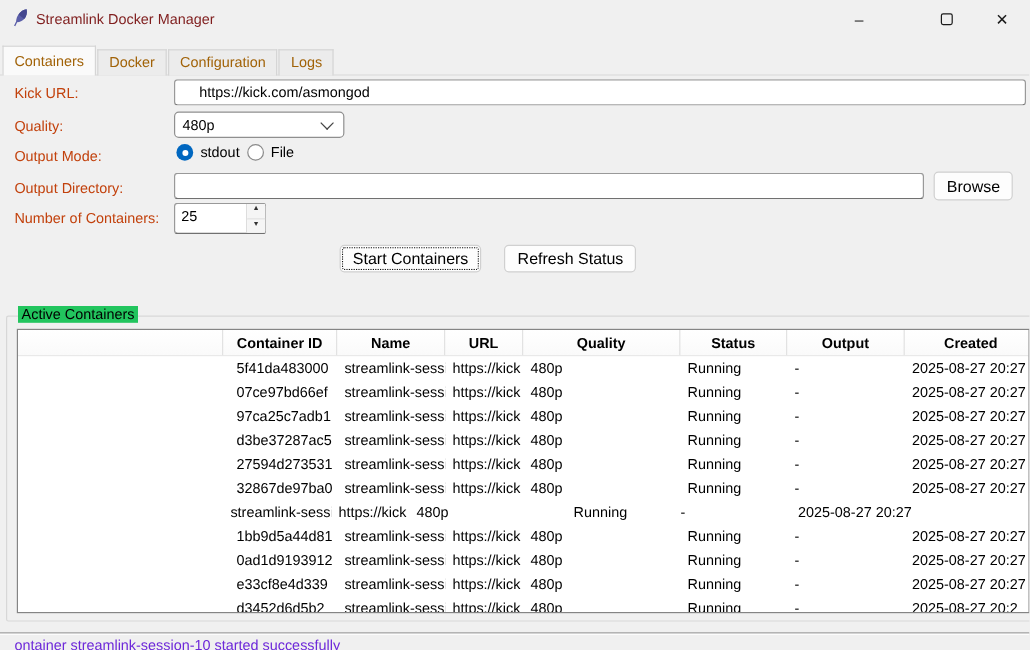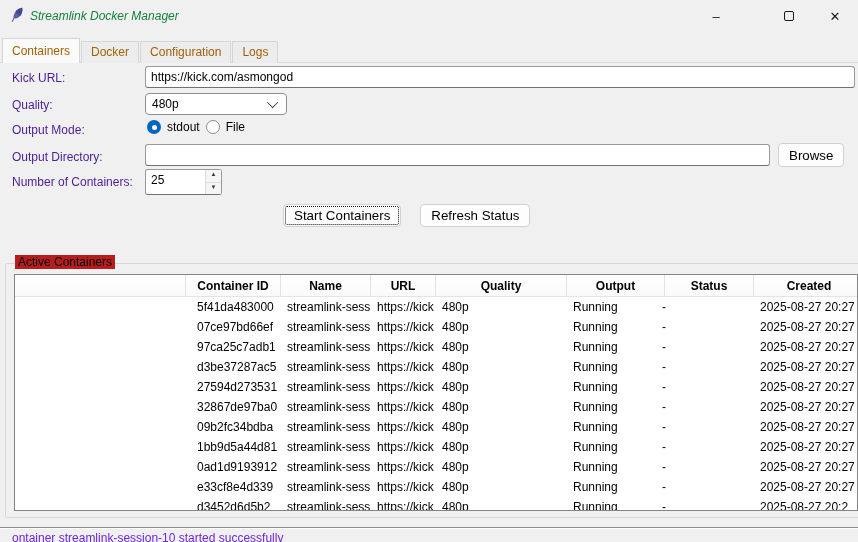--- a/index.html
+++ b/index.html
@@ -4,35 +4,35 @@
 <style>
   * { margin:0; padding:0; box-sizing:border-box; }
   html,body { width:858px; height:542px; overflow:hidden; }
   body { font-family:"Liberation Sans", sans-serif; font-size:12px; color:#000; background:#f0f0f0; position:relative; }
 
   .window { position:absolute; inset:0; background:#f0f0f0; overflow:hidden; }
 
   
   .titlebar { position:absolute; left:0; top:0; width:858px; height:32px; background:#f0f0f0; }
   .app-icon { position:absolute; left:9px; top:7px; width:16px; height:16px; }
-  .title-text { position:absolute; left:30px; top:9px; font-size:12px; color:#15803d;font-style:italic; }
+  .title-text { position:absolute; left:30px; top:9px; font-size:12px; color:#7f1d1d; }
   .win-controls { position:absolute; right:0; top:0; height:32px; display:flex; align-items:stretch; }
   .win-btn { width:46px; display:flex; align-items:center; justify-content:center; font-size:13px; color:#1a1a1a; cursor:default; }
   .win-btn.min { margin-right:27px; }
   .win-btn.max span { display:block; width:10px; height:10px; border:1px solid #1a1a1a; border-radius:2px; }
 
   
   .tab-bar { position:absolute; left:2px; top:40px; height:23px; display:flex; align-items:flex-end; }
   .tab { padding:3px 9px 4px 9px; background:#ececec; border:1px solid #d5d5d5; border-bottom:none; margin-right:1px; color:#a16207; }
   .tab.active { background:#fafafa; padding-top:5px; padding-bottom:5px; position:relative; z-index:2; }
   .tab-underline { position:absolute; left:0; top:62px; width:858px; height:1px; background:#dcdcdc; }
 
   
-  .form-label { position:absolute; left:12px; color:#4c1d95; }
-  .entry { position:absolute; background:#fff; border:1px solid #999; border-bottom-color:#707070; border-radius:3px; line-height:20px; padding:0 5px; overflow:hidden; white-space:nowrap; }
+  .form-label { position:absolute; left:12px; color:#c2410c; }
+  .entry { position:absolute; background:#fff; border:1px solid #999; border-bottom-color:#707070; border-radius:3px; line-height:20px; padding:0 20px; overflow:hidden; white-space:nowrap; }
   .combo { position:absolute; background:#fff; border:1px solid #8f8f8f; border-radius:4px; line-height:20px; padding:0 6px; display:flex; justify-content:space-between; align-items:center; }
   .chevron { width:8px; height:8px; border-left:1.4px solid #444; border-bottom:1.4px solid #444; transform:rotate(-45deg) translateY(-2px); margin-right:2px; }
   .radio-row { position:absolute; left:147px; top:120px; display:flex; align-items:center; gap:6px; }
   .radio-item { display:flex; align-items:center; gap:6px; }
   .radio { width:14px; height:14px; border-radius:50%; position:relative; }
   .radio.on { background:#0067c0; }
   .radio.on::after { content:""; position:absolute; left:4.5px; top:4.5px; width:5px; height:5px; border-radius:50%; background:#fff; }
   .radio.off { background:#fff; border:1px solid #8a8a8a; }
   .btn { background:#fdfdfd; border:1px solid #d0d0d0; border-radius:4px; padding:3px 10px; color:#000; text-align:center; }
   .browse-btn { position:absolute; left:778px; top:143px; height:24px; }
@@ -40,21 +40,21 @@
   .spin-val { flex:1; line-height:20px; padding-left:5px; }
   .spin-arrows { width:16px; display:flex; flex-direction:column; border-left:1px solid #ddd; }
   .spin-arrows div { flex:1; font-size:6px; line-height:9px; text-align:center; color:#333; background:#f5f5f5; }
   .spin-arrows div:first-child { border-bottom:1px solid #ddd; }
 
   .actions { position:absolute; left:283px; top:204px; display:flex; gap:19px; }
   .actions .btn.focused { outline:1px dotted #111; outline-offset:-3px; }
 
   
   .group { position:absolute; left:5px; top:263px; width:860px; height:255px; border:1px solid #d7d7d7; border-radius:2px; }
-  .group-legend { position:absolute; left:9px; top:-9px; background:#b91c1c; padding:0 3px; color:#000; }
+  .group-legend { position:absolute; left:9px; top:-9px; background:#22c55e; padding:0 3px; color:#000; }
   .tv { position:absolute; left:8px; top:10px; width:844px; height:237px; background:#fff; border:1px solid #848484; overflow:hidden; }
   .tv-header { display:flex; height:22px; background:linear-gradient(#ffffff,#fafafa); border-bottom:1px solid #e4e4e4; }
   .th { display:flex; align-items:center; justify-content:center; border-right:1px solid #e2e2e2; overflow:hidden; white-space:nowrap; color:#000;font-weight:bold; }
   .th:last-child { border-right:none; }
   .tr { display:flex; height:20px; background:#fff; }
   .td { line-height:20px; padding-left:6px; overflow:hidden; white-space:nowrap; }
   .td.col1 { padding-left:11px; }
   .tr.clipped { height:13px; overflow:hidden; }
   .col0{width:171px;flex:none;} .col1{width:95px;flex:none;} .col2{width:90px;flex:none;}
   .col3{width:65px;flex:none;} .col4{width:131px;flex:none;} .col5{width:89px;flex:none;}
@@ -133,22 +133,22 @@
 
   <div class="group">
     <div class="group-legend">Active Containers</div>
     <div class="tv">
       <div class="tv-header">
           <div class="th col0"></div>
           <div class="th col1">Container ID</div>
           <div class="th col2">Name</div>
           <div class="th col3">URL</div>
           <div class="th col4">Quality</div>
+          <div class="th col5">Status</div>
           <div class="th col6">Output</div>
-          <div class="th col5">Status</div>
           <div class="th col7">Created</div>
         </div>
       <div class="tv-body">
           <div class="tr">
             <div class="td col0"></div>
             <div class="td col1">5f41da483000</div>
             <div class="td col2">streamlink-sessio</div>
             <div class="td col3">https://kick</div>
             <div class="td col4">480p</div>
             <div class="td col5">Running</div>
@@ -200,21 +200,20 @@
             <div class="td col1">32867de97ba0</div>
             <div class="td col2">streamlink-sessio</div>
             <div class="td col3">https://kick</div>
             <div class="td col4">480p</div>
             <div class="td col5">Running</div>
             <div class="td col6">-</div>
             <div class="td col7">2025-08-27 20:27</div>
           </div>
           <div class="tr">
             <div class="td col0"></div>
-            <div class="td col1">09b2fc34bdba</div>
             <div class="td col2">streamlink-sessio</div>
             <div class="td col3">https://kick</div>
             <div class="td col4">480p</div>
             <div class="td col5">Running</div>
             <div class="td col6">-</div>
             <div class="td col7">2025-08-27 20:27</div>
           </div>
           <div class="tr">
             <div class="td col0"></div>
             <div class="td col1">1bb9d5a44d81</div>

